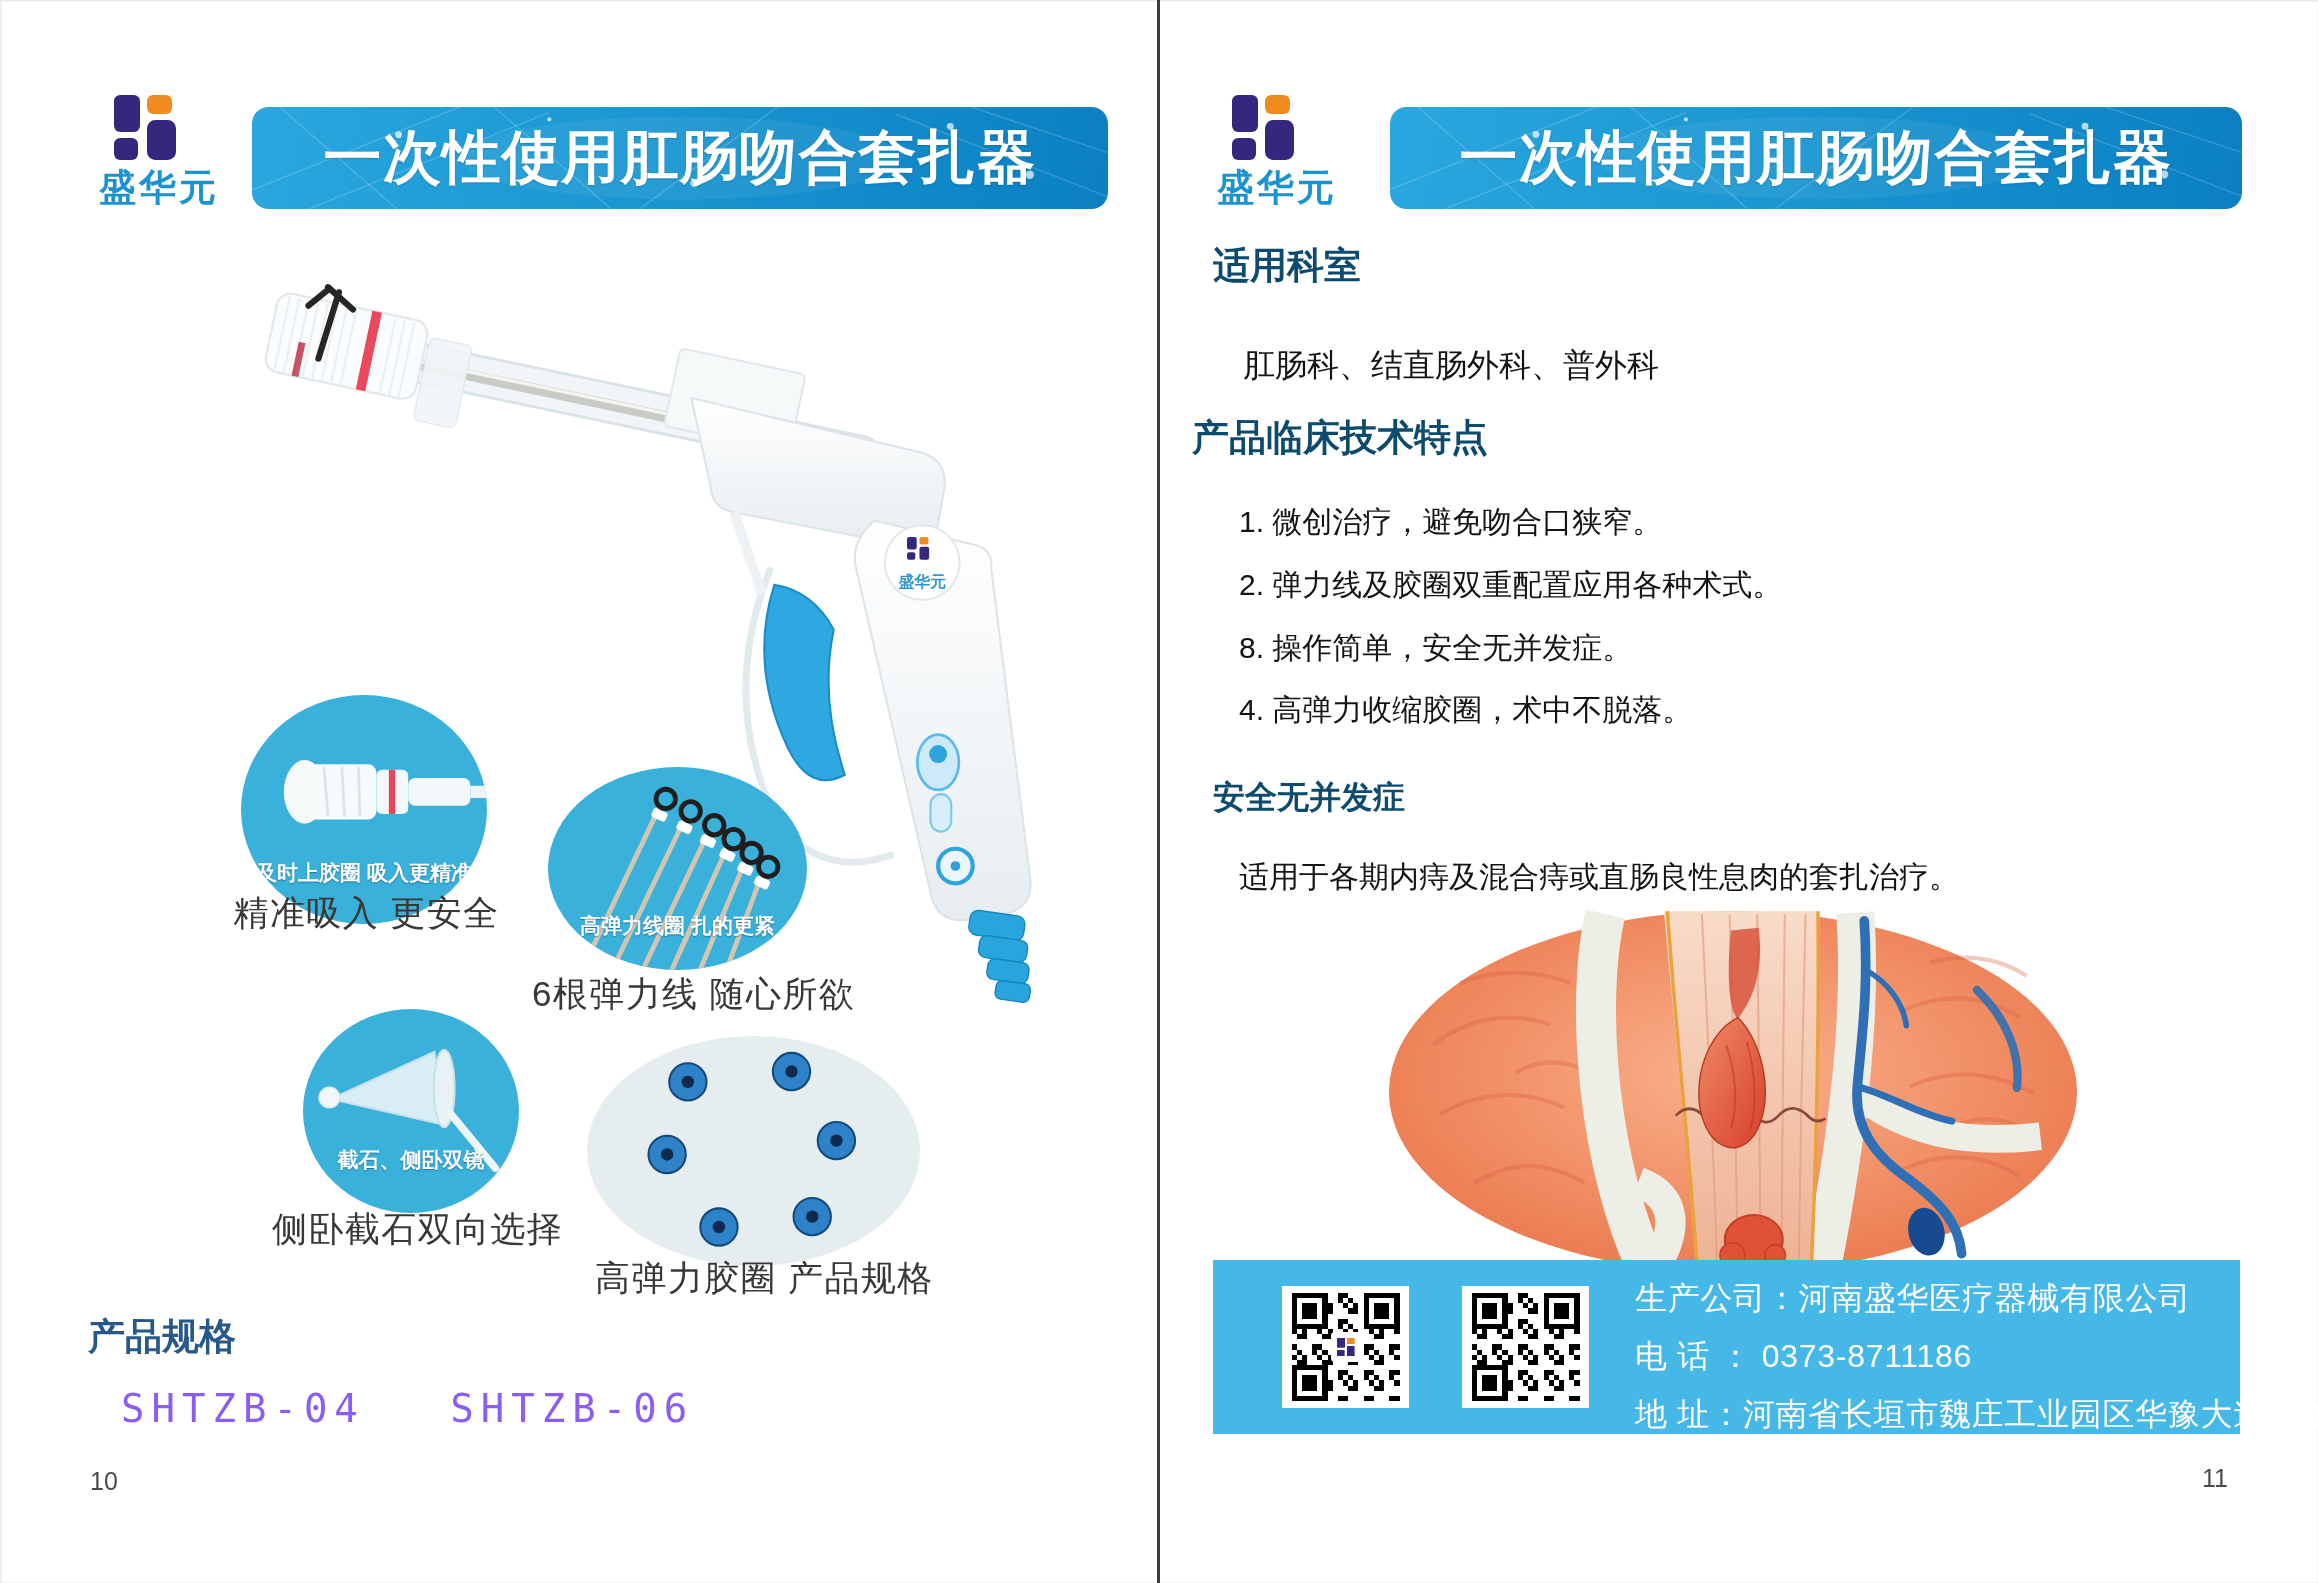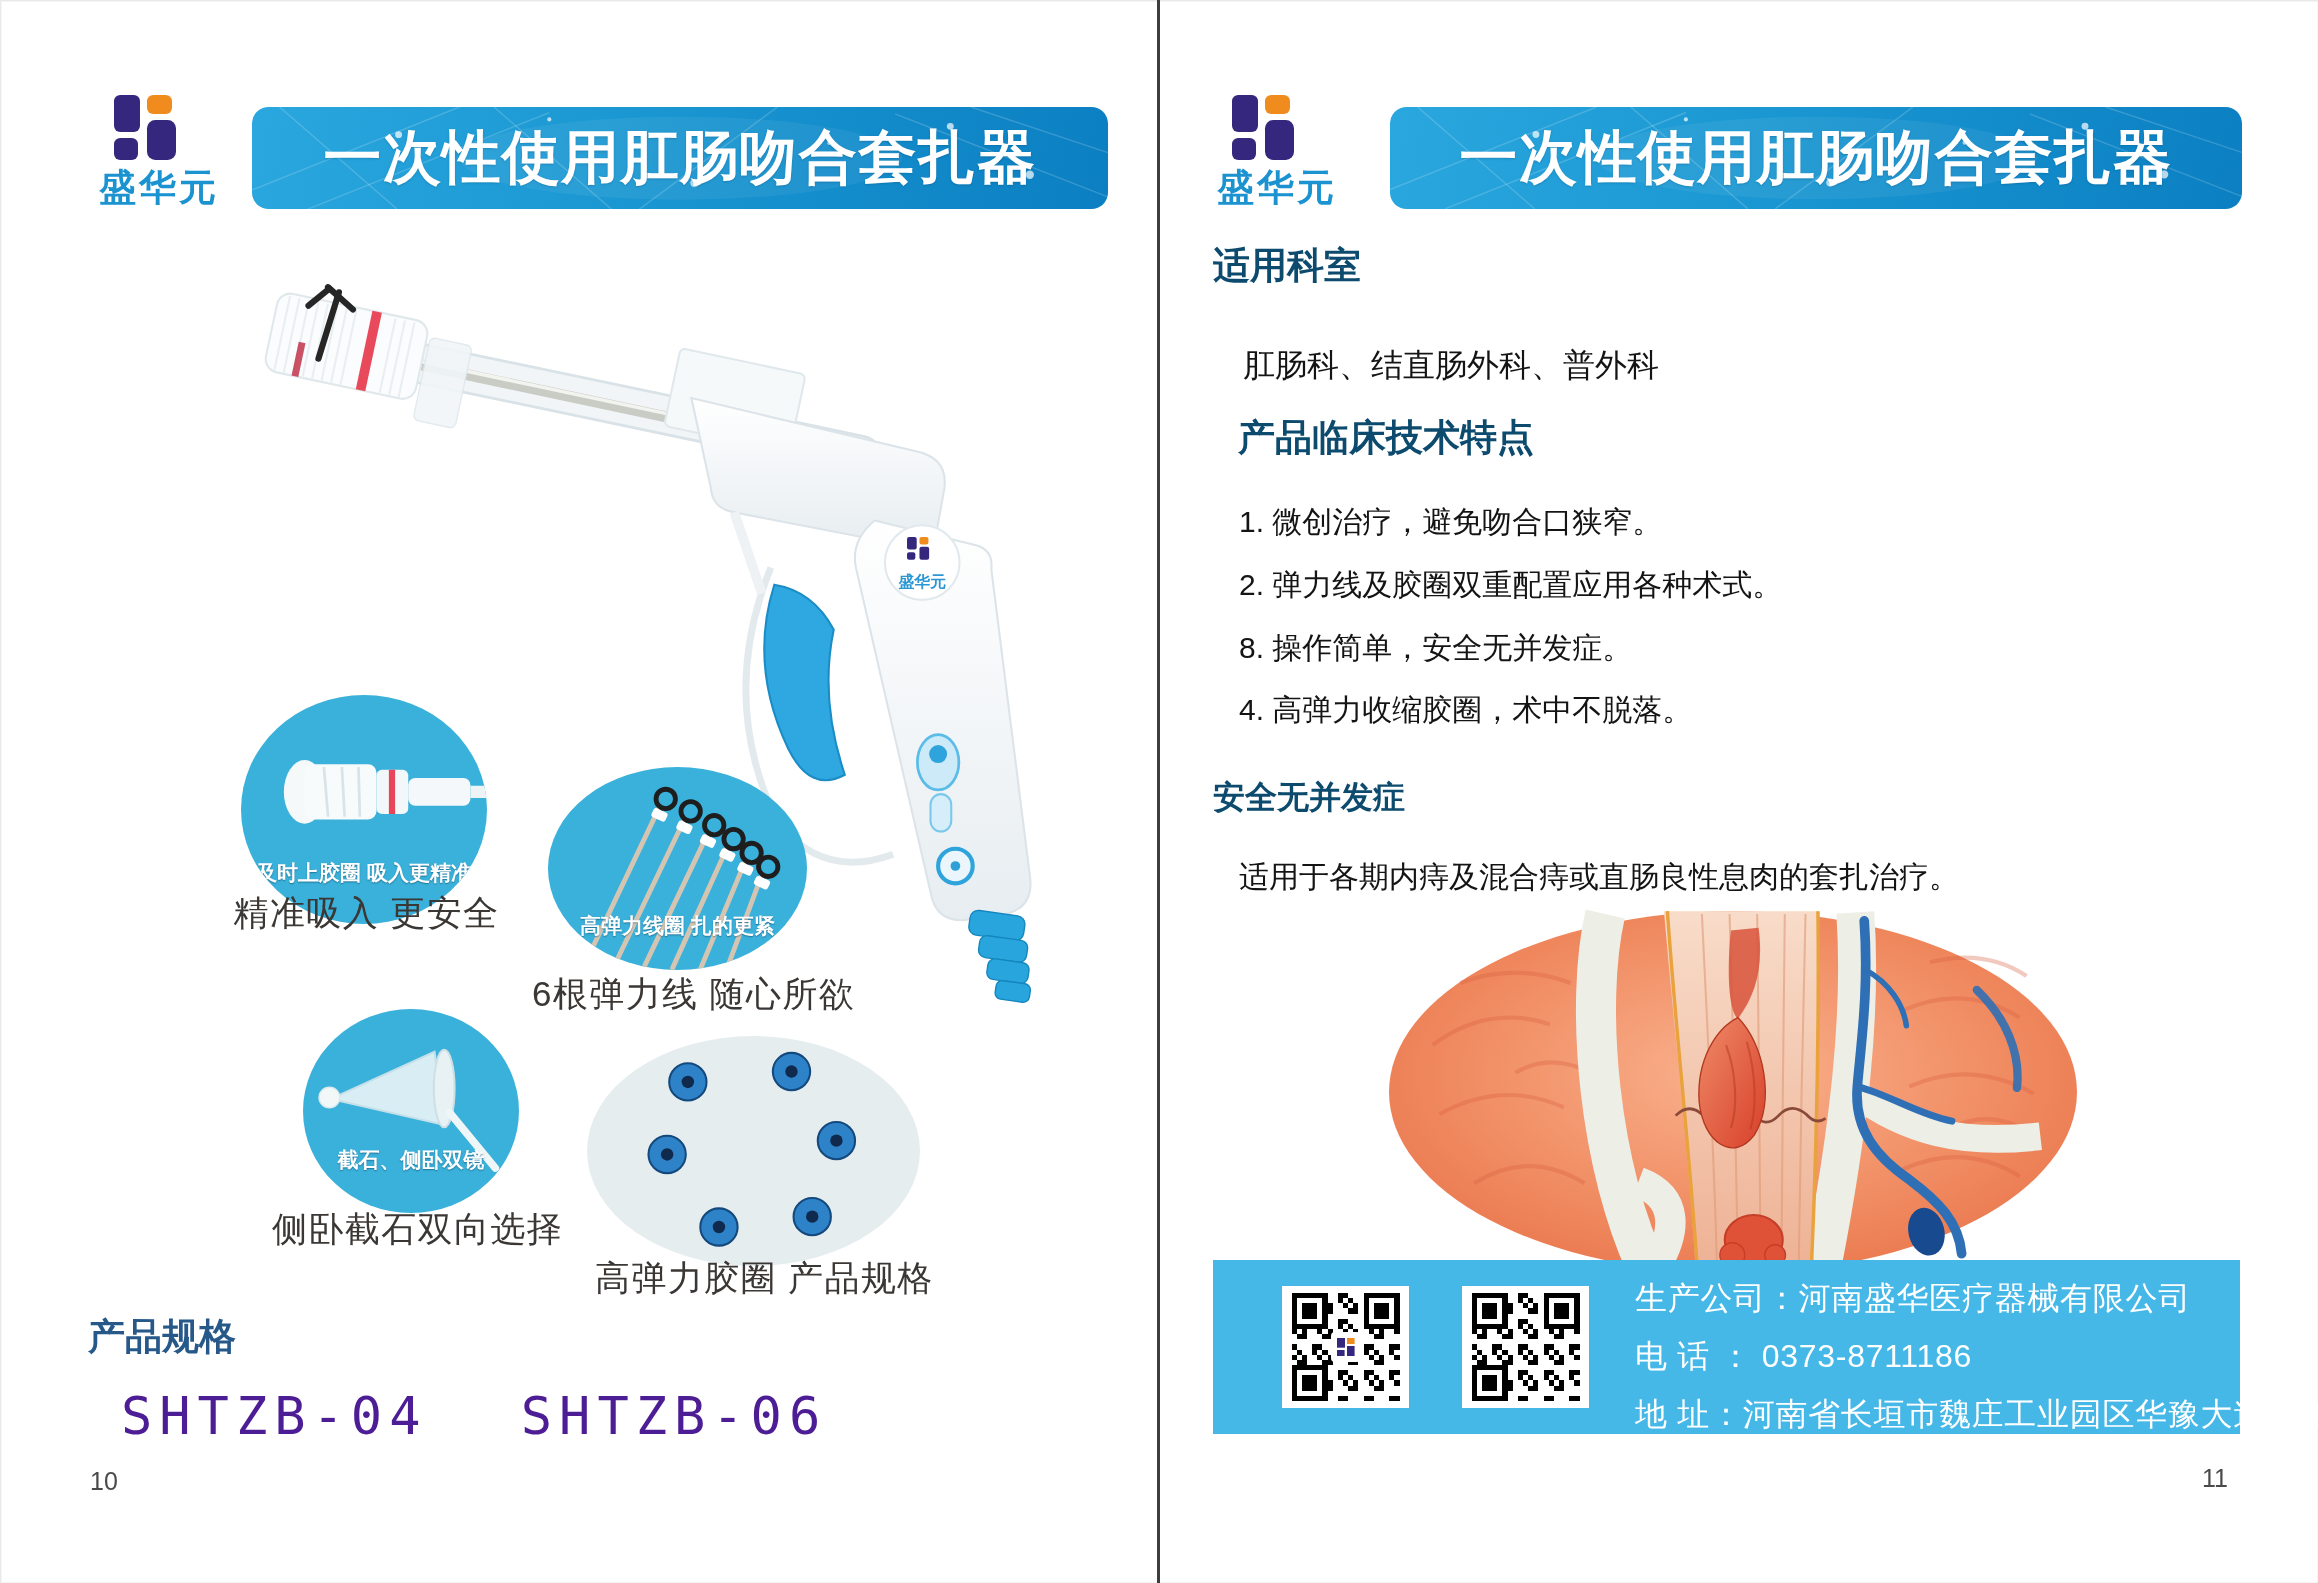--- a/index.html
+++ b/index.html
@@ -31,21 +31,21 @@
     letter-spacing:1.4px;white-space:nowrap;text-shadow:0 1.4px 2.1px rgba(0,60,100,.25);}
   .banner-net{position:absolute;inset:0;z-index:1;}
 
   
   .callout-circle{position:absolute;border-radius:50%;background:#3ab1da;overflow:hidden;}
   .callout-overlay{position:absolute;left:0;right:0;text-align:center;color:#ffffff;
     font-size:21px;font-weight:bold;text-shadow:0 0.7px 1.4px rgba(0,40,70,.45);white-space:nowrap;}
   .callout-caption{position:absolute;text-align:center;color:#3b3735;font-size:35px;
     font-weight:500;white-space:nowrap;letter-spacing:1.4px;}
   .specs-heading{position:absolute;left:88px;top:1312px;font-size:37px;font-weight:bold;color:#27588a;}
-  .specs-models{position:absolute;left:121px;top:1386px;font-size:52px;color:#4c1d95;
+  .specs-models{position:absolute;left:121px;top:1386px;font-size:39px;color:#8b5cf6;
     font-family:"DejaVu Sans Mono","Liberation Mono",monospace;letter-spacing:7px;}
   .specs-models .model2{margin-left:55px;}
   .page-number{position:absolute;font-size:25px;color:#4a4a4a;}
 
   
   .sec-heading{position:absolute;font-size:37px;font-weight:bold;color:#0c4a6e;white-space:nowrap;}
   .sec-heading.small{font-size:32px;}
   .sec-body{position:absolute;font-size:32px;color:#141414;white-space:nowrap;}
   .feature-item{position:absolute;left:1239px;font-size:30px;color:#141414;white-space:nowrap;}
 
@@ -313,21 +313,21 @@
             <circle cx="835" cy="52" r="3"></circle>
         </g>
         <ellipse cx="620" cy="74" rx="320" ry="60" fill="rgba(255,255,255,0.06)"></ellipse>
       </svg>
       <div class="banner-title">一次性使用肛肠吻合套扎器</div>
     </div>
 
     <div class="sec-heading" style="left:1213px;top:241px;">适用科室</div>
     <div class="sec-body" style="left:1243px;top:344px;">肛肠科、结直肠外科、普外科</div>
 
-    <div class="sec-heading" style="left:1238px;top:413px;">产品临床技术特点</div>
+    <div class="sec-heading" style="left:1192px;top:413px;">产品临床技术特点</div>
     <div class="feature-item" style="top:502px;">1. 微创治疗，避免吻合口狭窄。</div>
     <div class="feature-item" style="top:565px;">2. 弹力线及胶圈双重配置应用各种术式。</div>
     <div class="feature-item" style="top:628px;">8. 操作简单，安全无并发症。</div>
     <div class="feature-item" style="top:690px;">4. 高弹力收缩胶圈，术中不脱落。</div>
 
     <div class="sec-heading small" style="left:1213px;top:776px;">安全无并发症</div>
     <div class="sec-body" style="left:1239px;top:857px;font-size:30px;">适用于各期内痔及混合痔或直肠良性息肉的套扎治疗。</div>
 
     <svg style="position:absolute;left:1377px;top:907px;" width="712" height="373" viewBox="0 0 1030 540">
       <defs>

